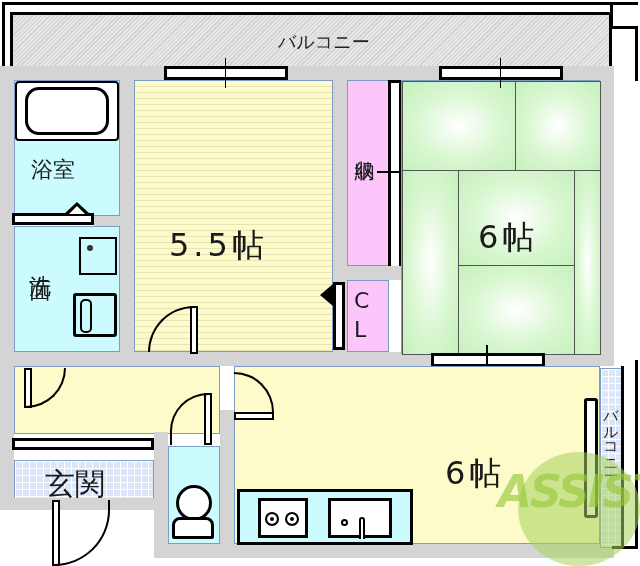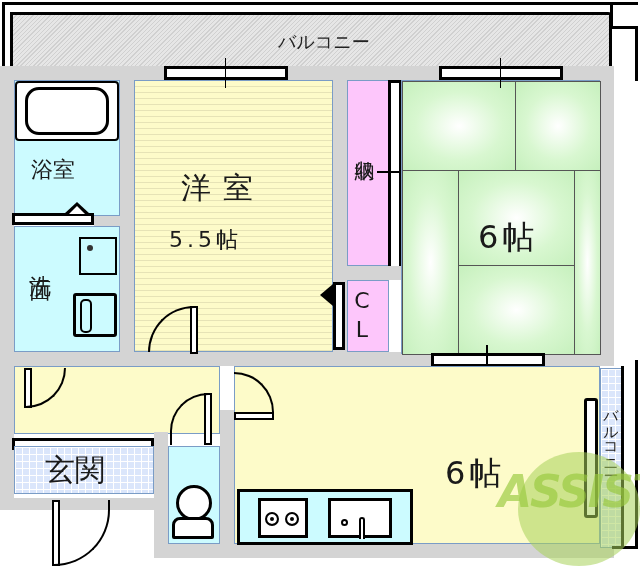--- a/index.html
+++ b/index.html
@@ -1,19 +1,19 @@
 <!DOCTYPE html>
 <html><head>
 <meta charset="utf-8">
 <style>
   html,body{margin:0;padding:0;background:#fff;}
   body{width:640px;height:566px;position:relative;overflow:hidden;font-family:"DejaVu Sans","Liberation Sans",sans-serif;}
   .abs{position:absolute;box-sizing:border-box;}
   .wall{background:#d4d4d4;}
-  .lbl{position:absolute;color:#1a1a1a;line-height:1;white-space:nowrap;text-align:center;}
+  .lbl{position:absolute;color:#1a1a1a;line-height:1;white-space:nowrap;}
   .hatch{background:repeating-linear-gradient(135deg,#e6e6e6 0 2px,#d0d0d0 2px 3px);}
   .yellow-lines{background:repeating-linear-gradient(180deg,#fdfbc9 0 5px,#e6e3b6 5px 6px);}
   .blue-grid{background-color:#dbe6fb;background-image:linear-gradient(#fff 1px,transparent 1px),linear-gradient(90deg,#fff 1px,transparent 1px);background-size:7px 7px;}
   .tatami{background:radial-gradient(ellipse at center,#ffffff 0%,#d8f7d0 55%,#c6f0bd 100%);border:1.5px solid #555;}
   .win{background:#fff;border:3px solid #000;}
   .blk{background:#000;}
   .vtext{writing-mode:vertical-rl;text-orientation:upright;}
 </style>
 </head>
 <body>
@@ -51,22 +51,21 @@
   <div class="abs" style="left:58px;top:66px;width:44px;height:44px;border:3px solid #000;background:#ccfbff;border-radius:3px;">
     <div class="abs" style="left:4px;top:3px;width:12px;height:34px;border:2px solid #000;border-radius:5px;"></div>
   </div>
 </div>
 
 <div class="abs wall" style="left:120px;top:80px;width:14px;height:274px;"></div>
 <div class="abs wall" style="left:333px;top:80px;width:14px;height:274px;"></div>
 <div class="abs wall" style="left:14px;top:352px;width:588px;height:14px;"></div>
 
 <div class="abs yellow-lines" style="left:134px;top:80px;width:199px;height:272px;border:1px solid #7a9cc6;">
-  <span class="lbl" style="left:46px;top:92px;font-size:30px;letter-spacing:12px;">洋室</span>
-  <span class="lbl" style="left:34px;top:148px;font-size:22px;letter-spacing:4px;">5.5帖</span>
+  <span class="lbl" style="left:34px;top:148px;font-size:32px;letter-spacing:4px;">5.5帖</span>
 </div>
 
 <div class="abs win" style="left:164px;top:66px;width:124px;height:14px;"></div>
 <div class="abs blk" style="left:225px;top:58px;width:1px;height:30px;"></div>
 
 <div class="abs" style="left:347px;top:80px;width:42px;height:186px;background:#fdc6fb;border:1px solid #7a9cc6;">
   <span class="lbl vtext" style="left:7px;top:64px;font-size:20px;">収納</span>
 </div>
 <div class="abs" style="left:388px;top:80px;width:14px;height:192px;background:#fff;border:3px solid #000;"></div>
 <div class="abs blk" style="left:377px;top:171px;width:34px;height:2px;"></div>
@@ -96,21 +95,21 @@
 
 <div class="abs" style="left:14px;top:366px;width:206px;height:68px;background:#fdfbc9;border:1px solid #7a9cc6;"></div>
 <div class="abs wall" style="left:0;top:366px;width:14px;height:140px;"></div>
 
 <div class="abs" style="left:24px;top:368px;width:8px;height:40px;background:#fff;border:2px solid #000;"></div>
 <div class="abs" style="left:24px;top:368px;width:42px;height:40px;border:2px solid #000;border-left:none;border-top:none;border-radius:0 0 40px 0;"></div>
 <div class="abs" style="left:190px;top:306px;width:8px;height:48px;background:#fff;border:2px solid #000;"></div>
 <div class="abs" style="left:148px;top:306px;width:46px;height:46px;border:2px solid #000;border-right:none;border-bottom:none;border-radius:46px 0 0 0;"></div>
 
 <div class="abs" style="left:12px;top:438px;width:142px;height:12px;background:#fff;border:3px solid #000;"></div>
-<div class="abs blue-grid" style="left:14px;top:446px;width:140px;height:48px;border:1px solid #7a9cc6;">
+<div class="abs blue-grid" style="left:14px;top:460px;width:140px;height:48px;border:1px solid #7a9cc6;">
   <span class="lbl" style="left:30px;top:8px;font-size:30px;">玄関</span>
 </div>
 <div class="abs wall" style="left:0;top:498px;width:154px;height:12px;"></div>
 <div class="abs" style="left:52px;top:500px;width:8px;height:66px;background:#fff;border:2px solid #000;"></div>
 <div class="abs" style="left:54px;top:500px;width:56px;height:66px;border:2px solid #000;border-left:none;border-top:none;border-radius:0 0 60px 0;"></div>
 
 <div class="abs wall" style="left:154px;top:432px;width:14px;height:124px;"></div>
 <div class="abs wall" style="left:154px;top:544px;width:460px;height:14px;"></div>
 <div class="abs wall" style="left:220px;top:410px;width:14px;height:136px;"></div>
 <div class="abs" style="left:168px;top:446px;width:52px;height:98px;background:#ccfbff;border:1px solid #7a9cc6;">

